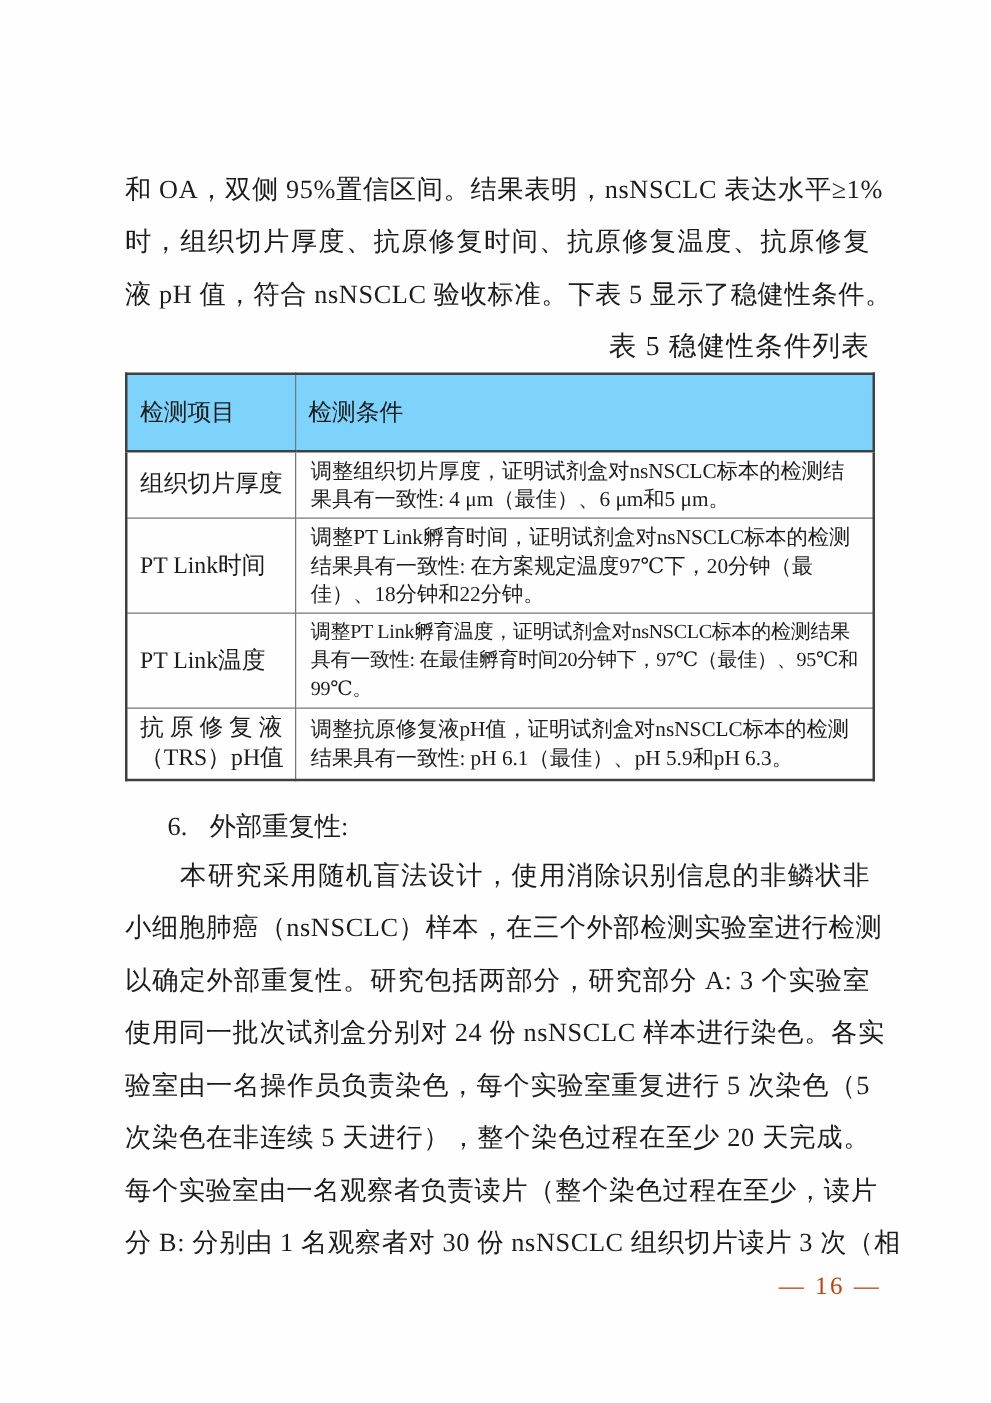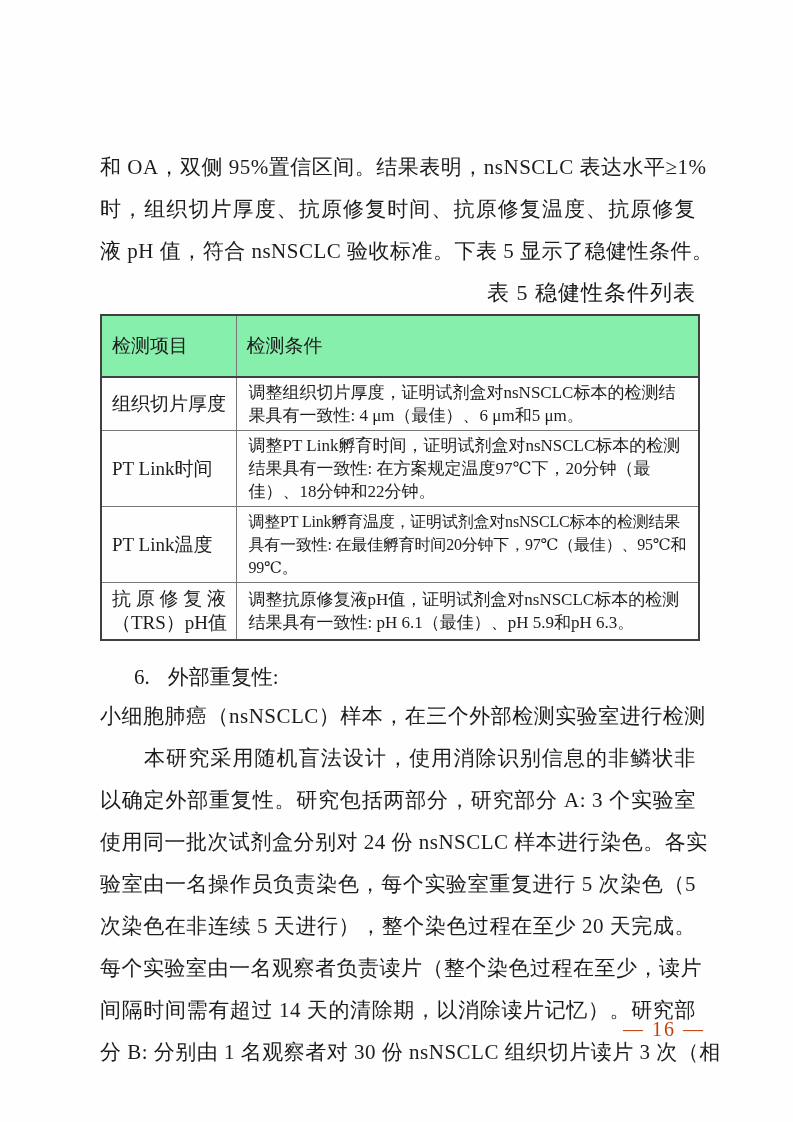--- a/index.html
+++ b/index.html
@@ -9,21 +9,21 @@
     width: 793px;
     height: 1122px;
     background: #fefefe;
     font-family: "Liberation Serif", "DejaVu Serif", serif;
     color: #1c1c1c;
     overflow: hidden;
   }
   .content {
     position: absolute;
     left: 100px;
-    top: 146px;
+    top: 130px;
     width: 596px;
   }
   .text-line {
     font-size: 21px;
     height: 42px;
     line-height: 42px;
     text-align: justify;
     text-align-last: justify;
     letter-spacing: 0.5px;
     white-space: nowrap;
@@ -43,21 +43,21 @@
   }
   table.cond-table col.c1 { width: 135px; }
   table.cond-table col.c2 { width: 463px; }
   table.cond-table th, table.cond-table td {
     border: 1px solid #777777;
     vertical-align: middle;
     font-weight: normal;
     text-align: left;
   }
   table.cond-table thead th {
-    background: #86efac;
+    background: #7dd3fc;
     height: 62px;
     font-size: 19px;
     padding: 6px 10px;
     border-bottom: 2px solid #404040;
   }
   td.cell-item {
     font-size: 19px;
     padding: 4px 8px 4px 10px;
     white-space: pre-line;
     line-height: 24px;
@@ -137,26 +137,25 @@
           <td class="cell-cond">调整抗原修复液pH值，证明试剂盒对nsNSCLC标本的检测结果具有一致性: pH 6.1（最佳）、pH 5.9和pH 6.3。</td>
         </tr>
       </tbody>
     </table>
 
     <div class="section-heading">
       <span class="sec-num">6.</span><span>外部重复性:</span>
     </div>
 
     <div class="body-lines">
+      <div class="text-line indent">本研究采用随机盲法设计，使用消除识别信息的非鳞状非</div>
       <div class="text-line">小细胞肺癌（nsNSCLC）样本，在三个外部检测实验室进行检测</div>
-      <div class="text-line indent">本研究采用随机盲法设计，使用消除识别信息的非鳞状非</div>
       <div class="text-line">以确定外部重复性。研究包括两部分，研究部分 A: 3 个实验室</div>
       <div class="text-line">使用同一批次试剂盒分别对 24 份 nsNSCLC 样本进行染色。各实</div>
       <div class="text-line">验室由一名操作员负责染色，每个实验室重复进行 5 次染色（5</div>
       <div class="text-line">次染色在非连续 5 天进行），整个染色过程在至少 20 天完成。</div>
       <div class="text-line">每个实验室由一名观察者负责读片（整个染色过程在至少，读片</div>
-      <div class="text-line">间隔时间需有超过 14 天的清除期，以消除读片记忆）。研究部</div>
       <div class="text-line">分 B: 分别由 1 名观察者对 30 份 nsNSCLC 组织切片读片 3 次（相</div>
     </div>
   </div>
 
   <div class="footer-page-number">— 16 —</div>
 </div>
 
 </body></html>

